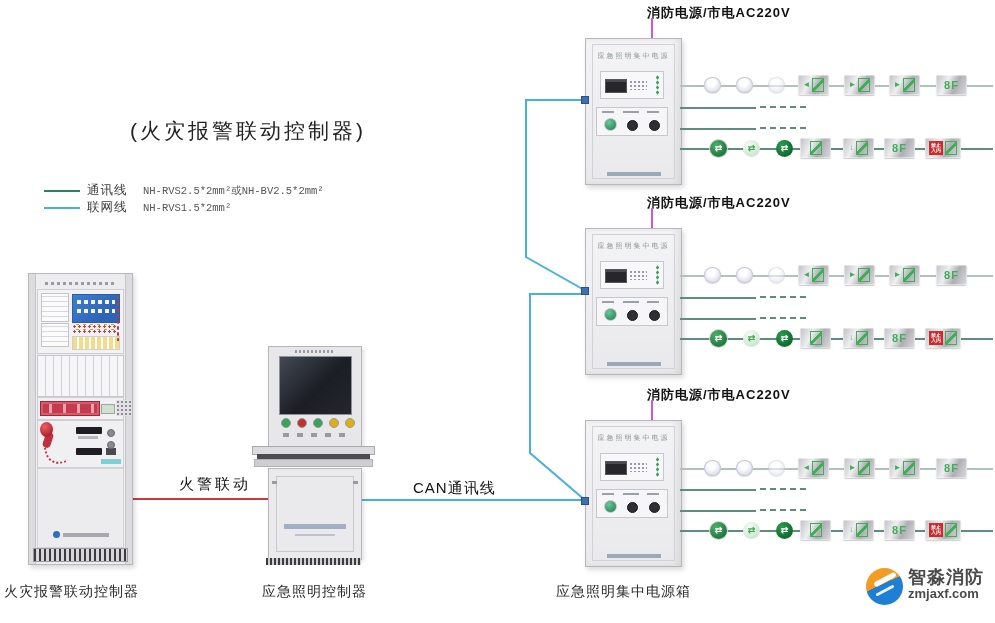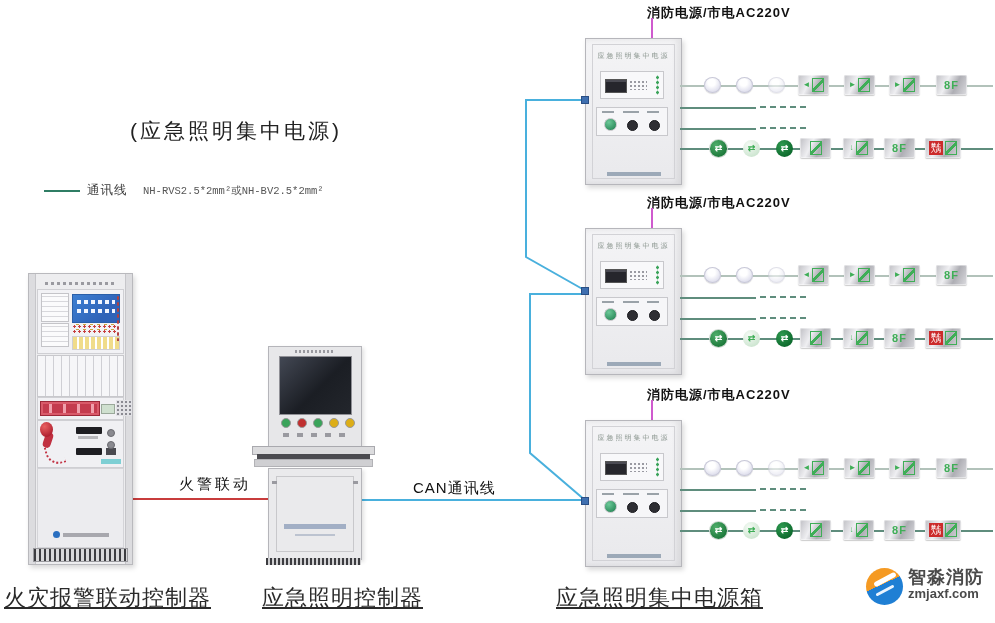--- a/index.html
+++ b/index.html
@@ -147,21 +147,21 @@
         box-shadow:inset 0 0 0 1px rgba(255,255,255,.45),0 1px 1px rgba(0,0,0,.2);}
   .sign.wide{width:36px;}
   .g-frame{width:10px;height:12px;border:1px solid #3fae57;
            background:linear-gradient(135deg,transparent 44%,#3fae57 44% 62%,transparent 62%);}
   .g-arrow{color:#3fae57;font-size:8px;font-weight:bold;line-height:1;}
   .g-floor{color:#3fae57;font-size:11px;font-weight:bold;letter-spacing:1px;}
   .g-ne{display:flex;flex-direction:column;align-items:center;justify-content:center;width:14px;height:14px;
         background:#cc2b2b;color:#fff;font-size:5px;line-height:5px;font-weight:bold;white-space:nowrap;}
 
   
-  .dev-label{position:absolute;top:583px;font-size:22px;letter-spacing:1px;color:#2a2a2a;white-space:nowrap;text-decoration:underline;}
+  .dev-label{position:absolute;top:583px;font-size:14px;letter-spacing:1px;color:#2a2a2a;white-space:nowrap;}
   .watermark{position:absolute;left:866px;top:568px;display:flex;align-items:flex-start;gap:5px;}
   .wm-logo{width:37px;height:37px;border-radius:50%;position:relative;overflow:hidden;
            background:linear-gradient(155deg,#f59a23 0 44%,#1f7fd4 44% 100%);}
   .wm-slash{position:absolute;left:7px;top:9px;width:24px;height:5px;background:#fff;transform:rotate(-28deg);border-radius:3px;}
   .wm-slash2{position:absolute;left:9px;top:21px;width:20px;height:3px;background:#eaf4ff;transform:rotate(-28deg);border-radius:2px;}
   .wm-text{display:flex;flex-direction:column;line-height:1.05;}
   .wm-brand{font-size:18px;font-weight:bold;color:#4a4a4a;letter-spacing:1px;}
   .wm-site{font-size:13px;font-weight:bold;color:#4a4a4a;}
 </style>
 </head>
@@ -169,27 +169,32 @@
 
 <div id="app">
 
   <svg id="wires" width="995" height="623">
     <line x1="132" y1="499" x2="270" y2="499" stroke="#c83c3c"></line>
     <line x1="357" y1="500" x2="588" y2="500" stroke="#49b0dd"></line>
     <polyline points="586,100 526,100 526,257 586,291" stroke="#49b0dd"></polyline>
     <polyline points="586,294 530,294 530,453 586,501" stroke="#49b0dd"></polyline>
   </svg>
 
-  <div class="abs subtitle">(应急照明集中电源)</div>
+  <div class="abs subtitle">(火灾报警联动控制器)</div>
 
   <div class="abs legend">
     <div class="leg-row">
       <span class="leg-line c1"></span>
       <span class="leg-label">通讯线</span>
       <span class="leg-spec">NH-RVS2.5*2mm²或NH-BV2.5*2mm²</span>
+    </div>
+    <div class="leg-row">
+      <span class="leg-line c2"></span>
+      <span class="leg-label">联网线</span>
+      <span class="leg-spec">NH-RVS1.5*2mm²</span>
     </div>
   </div>
 
   <div class="abs wire-label" style="left:158px;top:475px;">火警联动</div>
   <div class="abs wire-label" style="left:392px;top:479px;letter-spacing:1px;">CAN通讯线</div>
 
   <div class="abs cabinet">
     <div class="cab-rail"></div>
     <div class="cab-rail r"></div>
     <div class="cab-head"></div>

